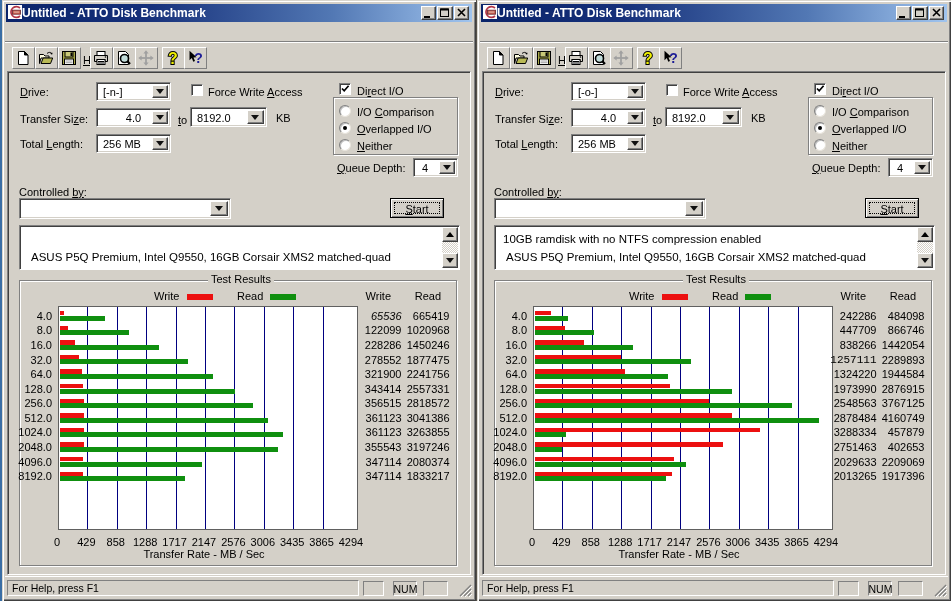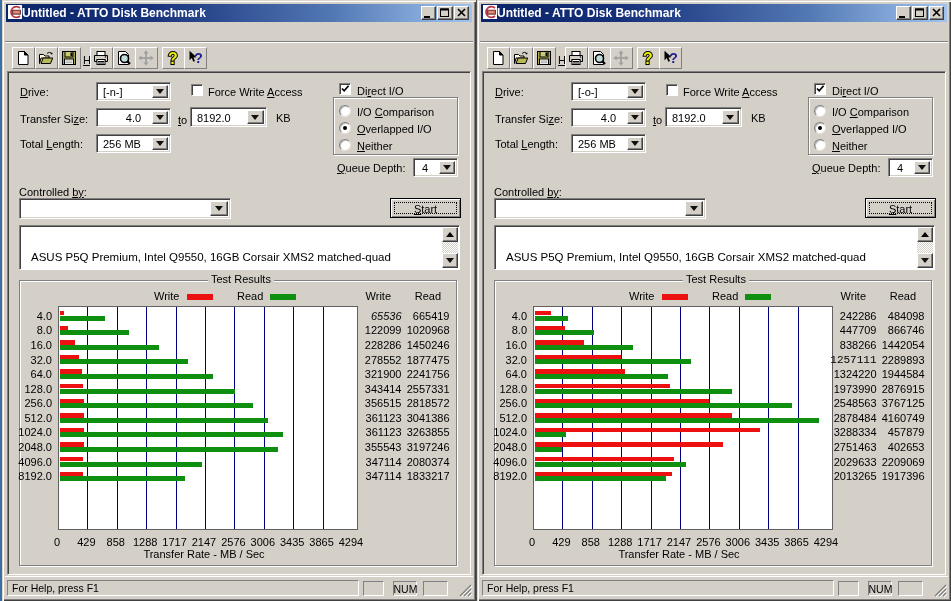--- a/index.html
+++ b/index.html
@@ -31,21 +31,21 @@
  border-left:4.5px solid transparent;border-right:4.5px solid transparent;border-top:5px solid #101010;}
 .uarr{position:absolute;left:50%;top:50%;margin-left:-4.5px;margin-top:-2.5px;width:0;height:0;
  border-left:4.5px solid transparent;border-right:4.5px solid transparent;border-bottom:5px solid #000;}
 .cbx{position:absolute;width:12px;height:12px;background:#fff;border:1px solid;
  border-color:#808080 #fff #fff #808080;box-shadow:inset 1px 1px 0 #404040;}
 .rad{position:absolute;width:12px;height:12px;background:#fff;border-radius:50%;
  border:1px solid #808080;border-bottom-color:#e8e4dc;border-right-color:#e8e4dc;box-shadow:inset 1px 1px 0 #40404055;}
 .rdot{position:absolute;left:3px;top:3px;width:4px;height:4px;background:#000;border-radius:50%;}
 .gbox{position:absolute;border:1px solid #808080;box-shadow:inset 1px 1px 0 #fff, 1px 1px 0 #fff;}
 .gcap{position:absolute;left:206px;top:273px;background:#d4d0c8;padding:0 3px;font-size:11px;}
-.startb{position:absolute;left:388px;top:198px;width:71px;height:20px;background:#d4d0c8;border:1px solid #000;
+.startb{position:absolute;left:388px;top:198px;width:54px;height:20px;background:#d4d0c8;border:1px solid #000;
  box-shadow:inset 1px 1px 0 #fff,inset -1px -1px 0 #808080;}
 .startin{position:absolute;left:3px;top:3px;right:3px;bottom:3px;border:1px dotted #000;
  text-align:center;font-size:11px;line-height:12px;}
 .desc{position:absolute;left:17px;top:225px;width:441px;height:45px;background:#fff;
  border:1px solid;border-color:#808080 #fff #fff #808080;box-shadow:inset 1px 1px 0 #404040;}
 .dline{position:absolute;font-size:11.5px;white-space:nowrap;}
 .vsb{position:absolute;right:1px;top:1px;width:16px;height:41px;background:repeating-conic-gradient(#ffffff 0% 25%, #d4d0c8 0% 50%) 0 0/2px 2px;}
 .sbtn{position:absolute;left:0;width:16px;height:15px;background:#d4d0c8;
  border:1px solid;border-color:#fff #404040 #404040 #fff;box-shadow:inset -1px -1px 0 #808080,inset 1px 1px 0 #d4d0c8;}
 .plot{position:absolute;background:#fff;border:1px solid #606060;}
@@ -487,20 +487,21 @@
 <div class="combo" style="left:17px;top:198px;width:212px;height:21px;">
 <div class="cfield" style="text-align:left;padding-left:4px;line-height:17px;"></div>
 <div class="cbtn" style="width:18px;">
         <div class="darr"></div>
       </div>
     </div>
 <div class="startb">
       <div class="startin"><u>S</u>tart</div>
     </div>
 <div class="desc">
+      <div class="dline" style="top:6.5px;left:8px;">10GB ramdisk with no NTFS compression enabled</div>
 <div class="dline" style="top:24.5px;left:11px;">ASUS P5Q Premium, Intel Q9550, 16GB Corsair XMS2 matched-quad</div>
 <div class="vsb">
         <div class="sbtn" style="top:0;">
           <div class="uarr"></div>
         </div>
         <div class="sbtn" style="bottom:0;">
           <div class="darr"></div>
         </div>
       </div>
     </div>

